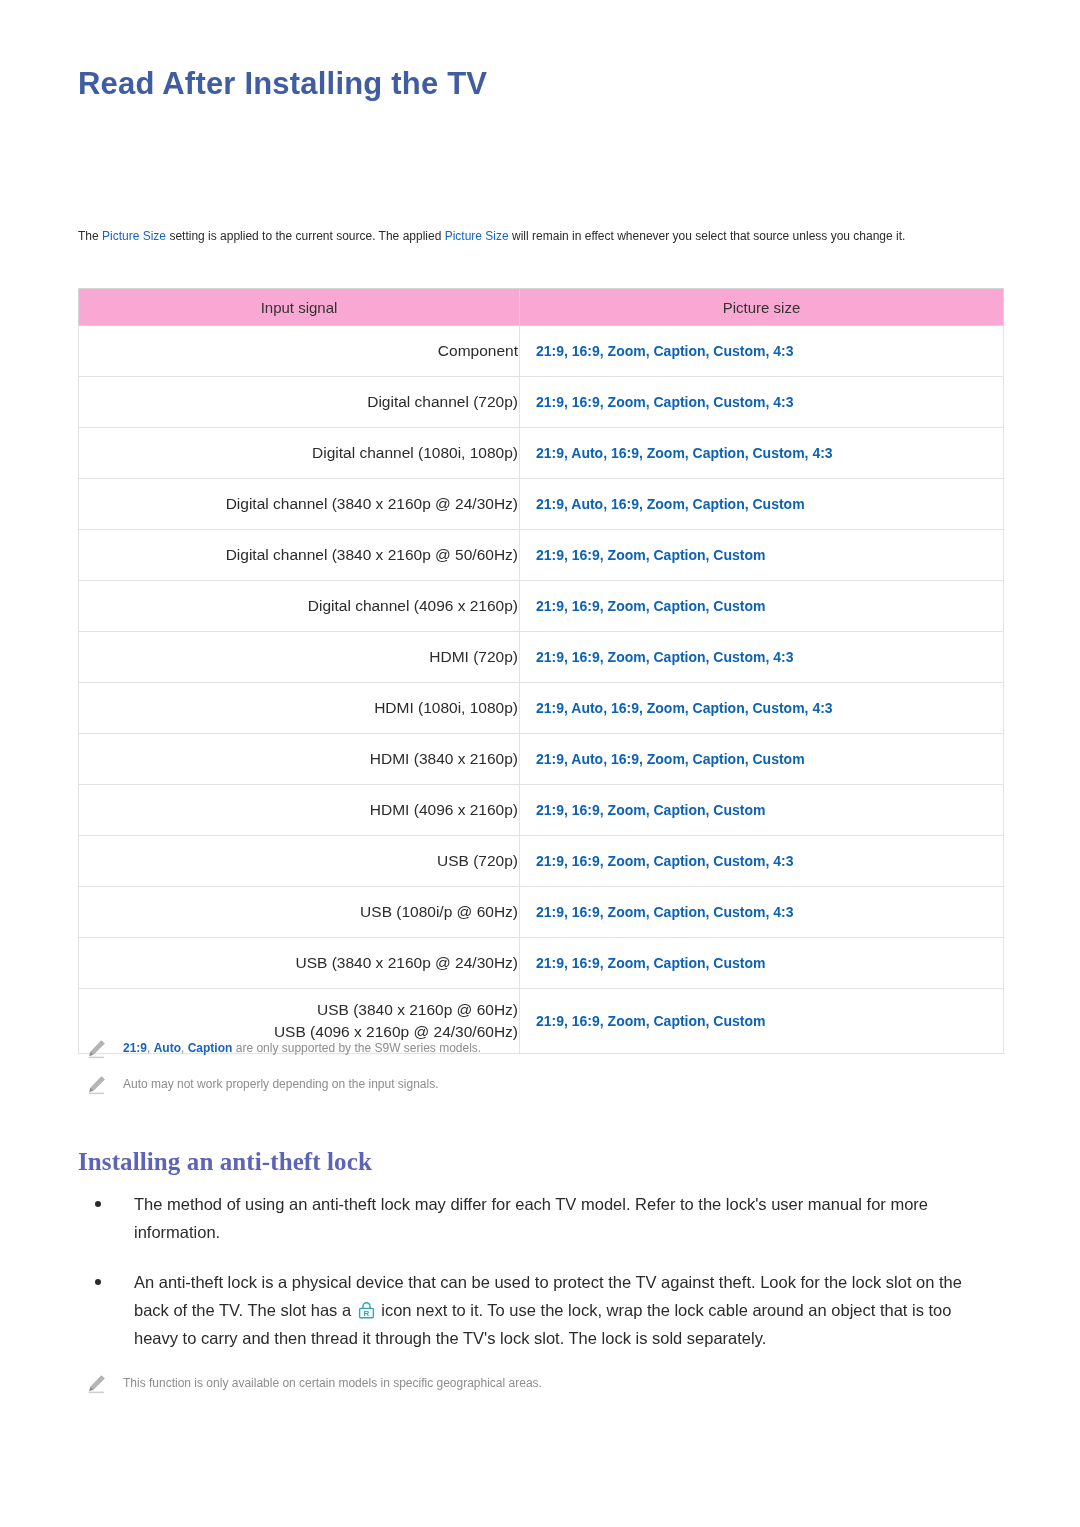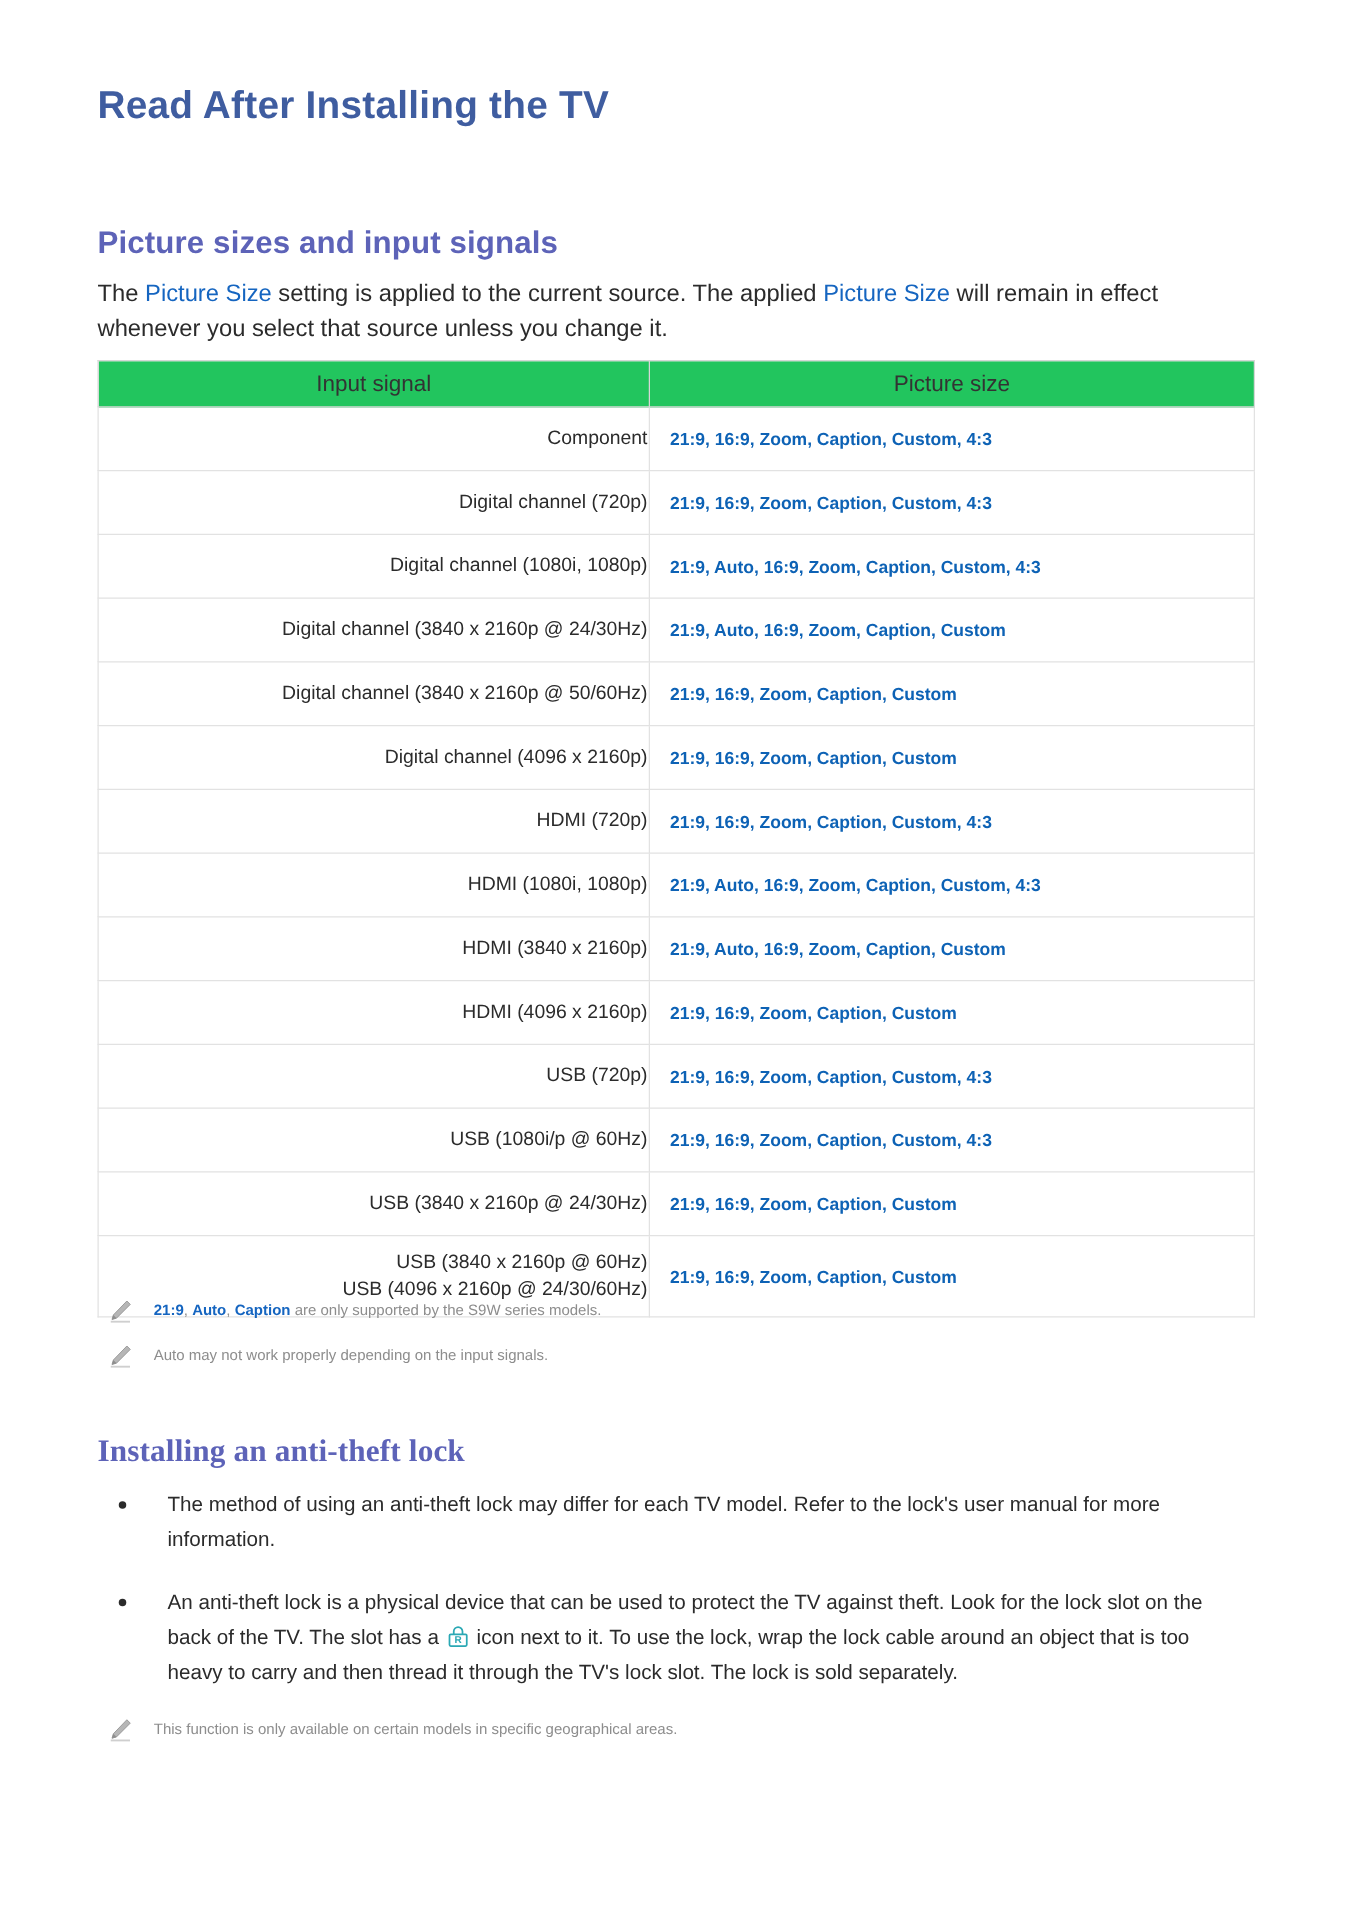--- a/index.html
+++ b/index.html
@@ -50,43 +50,43 @@
     top: 1148px;
     font-family: Liberation Serif, serif;
   }
 
   
   .intro-paragraph {
     position: absolute;
     left: 78px;
     top: 222px;
     width: 930px;
-    font-size: 19px;
+    font-size: 12px;
     line-height: 28px;
     color: #2b2b2b;
   }
   .kw {
     color: #1565c0;
   }
 
   
   .signal-table {
     position: absolute;
     left: 78px;
     top: 288px;
     width: 925px;
     border-collapse: collapse;
     table-layout: fixed;
     border: 1px solid #d6d6d6;
   }
   .signal-table th {
-    background: #22c55e;
+    background: #f9a8d4;
     color: #333333;
     font-weight: normal;
-    font-size: 18px;
+    font-size: 15px;
     height: 34px;
     text-align: center;
     border: 1px solid #d6d6d6;
   }
   .signal-table td {
     border: 1px solid #e2e2e2;
     height: 48px;
     vertical-align: middle;
     font-size: 15.5px;
   }
@@ -168,21 +168,20 @@
     margin: 0 2px;
   }
 </style>
 </head>
 <body>
 
 <div class="page">
 
   <div class="page-title">Read After Installing the TV</div>
 
-  <div class="section-title" id="section-picture-sizes">Picture sizes and input signals</div>
 
   <div class="intro-paragraph">
     <span>The </span><span class="kw">Picture Size</span><span> setting is applied to the current source. The applied </span><span class="kw">Picture Size</span><span> will remain in effect whenever you select that source unless you change it.</span>
   </div>
 
   <table class="signal-table">
     <colgroup>
         <col class="c1">
         <col class="c2">
       </colgroup>

